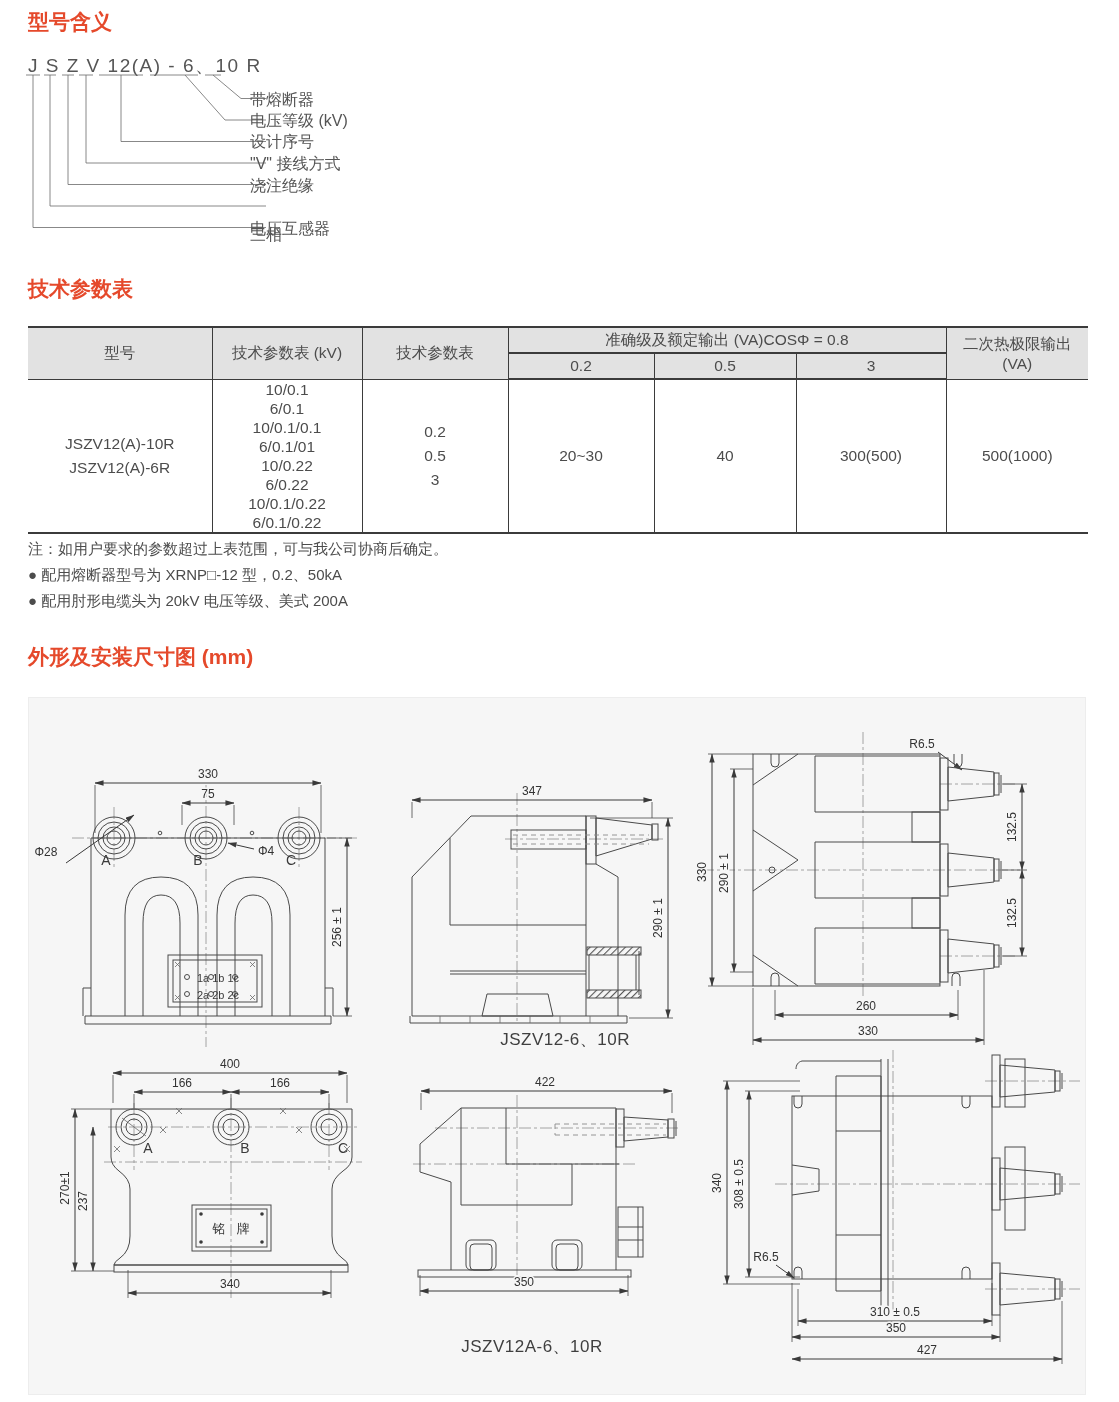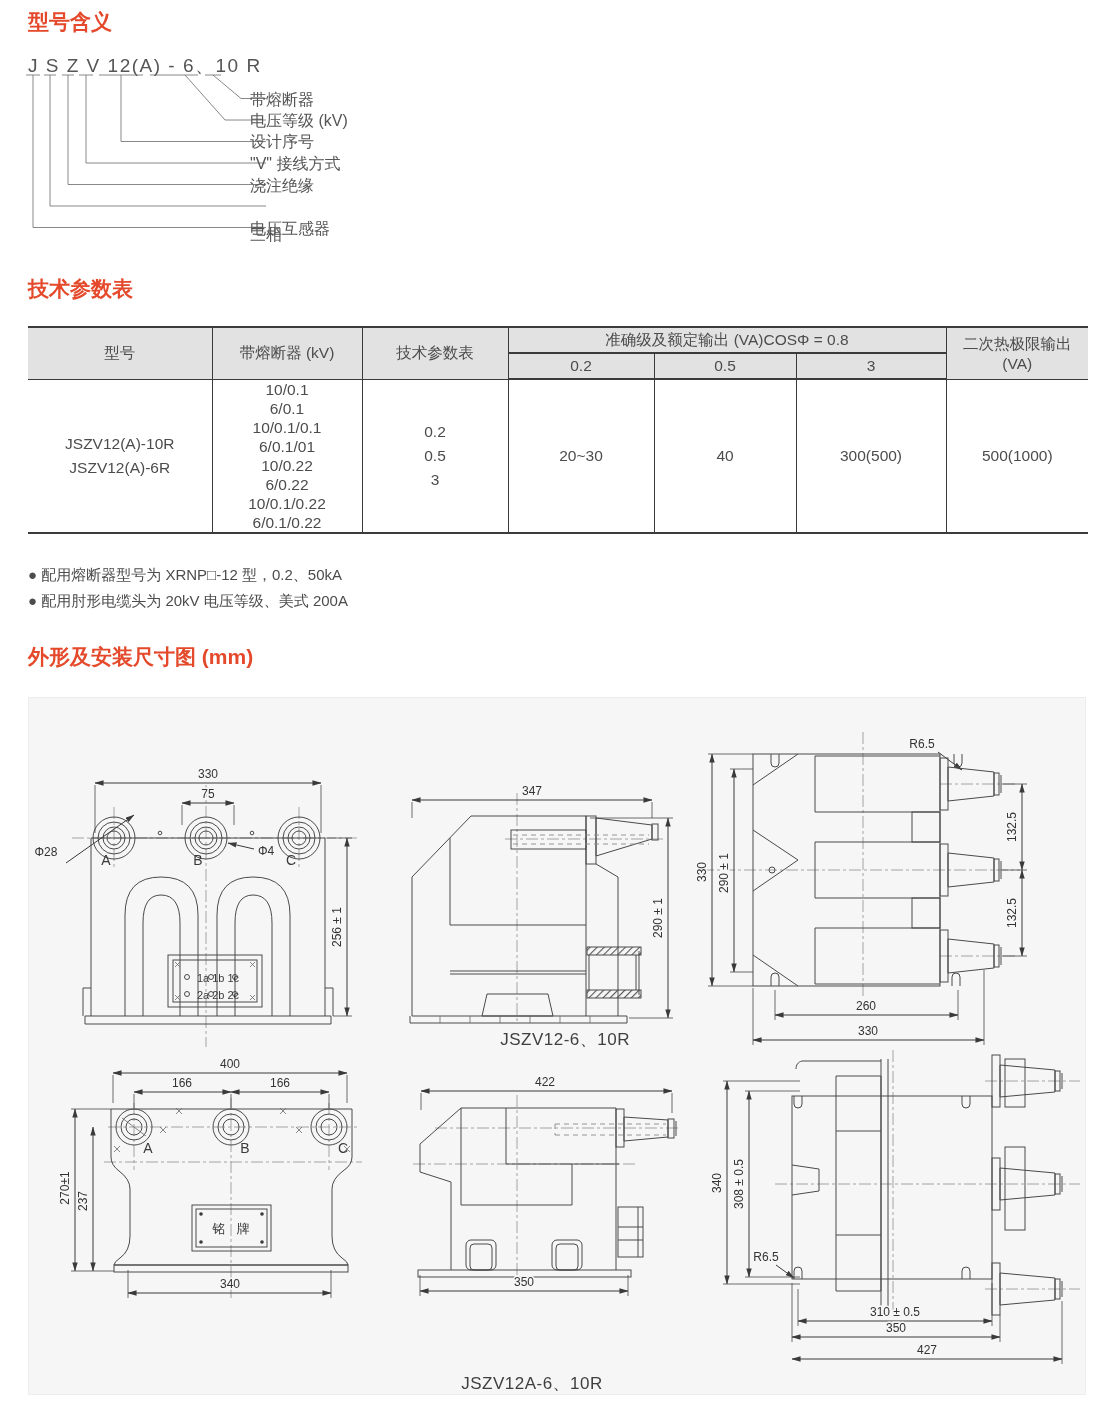--- a/index.html
+++ b/index.html
@@ -73,21 +73,21 @@
           <col style="width:150px">
           <col style="width:146px">
         <col style="width:146px">
           <col style="width:142px">
           <col style="width:150px">
           <col style="width:142px">
       </colgroup>
       <thead>
         <tr>
           <th rowspan="2">型号</th>
-          <th rowspan="2">带熔断器 (kV)</th>
+          <th rowspan="2">技术参数表 (kV)</th>
           <th rowspan="2">技术参数表</th>
           <th colspan="3" class="group-th">准确级及额定输出 (VA)COSΦ = 0.8</th>
           <th rowspan="2">
             <div>二次热极限输出</div>
             <div>(VA)</div>
           </th>
         </tr>
         <tr>
           <th>0.2</th>
           <th>0.5</th>
@@ -117,20 +117,21 @@
             </td>
           <td class="body-cell">20~30</td>
           <td class="body-cell">40</td>
           <td class="body-cell">300(500)</td>
           <td class="body-cell">500(1000)</td>
         </tr>
       </tbody>
     </table>
   </div>
 
+  <div class="note-line" style="top:540px;">注：如用户要求的参数超过上表范围，可与我公司协商后确定。</div>
   <div class="note-line" style="top:566px;">● 配用熔断器型号为 XRNP□-12 型，0.2、50kA</div>
   <div class="note-line" style="top:592px;">● 配用肘形电缆头为 20kV 电压等级、美式 200A</div>
 
   <h2 class="sec-title" style="top:643px;text-align:center;">外形及安装尺寸图 (mm)</h2>
 
   <div class="draw-box"></div>
 
   <svg width="0" height="0" style="left:0;top:0;">
     <defs>
       <marker id="ar" viewBox="0 0 10 6" refX="9.5" refY="3" markerWidth="9" markerHeight="5.5" orient="auto-start-reverse">
@@ -352,21 +353,21 @@
     <rect class="ln" x="61" y="175" width="30" height="30" rx="5"></rect>
     <rect class="ln" x="65" y="179" width="22" height="26" rx="4"></rect>
     <rect class="ln" x="147" y="175" width="30" height="30" rx="5"></rect>
     <rect class="ln" x="151" y="179" width="22" height="26" rx="4"></rect>
 
     <rect class="ln" x="13" y="205" width="213" height="7"></rect>
     <line class="diml" x1="15" y1="226" x2="223" y2="226"></line>
     <path class="ext" d="M15,210 V231 M223,210 V231"></path>
     <text class="dim" x="119" y="221">350</text>
   </svg>
-  <div class="draw-label" style="left:432px;top:1335px;width:200px;text-align:center;margin-top:37px;">JSZV12A-6、10R</div>
+  <div class="draw-label" style="left:432px;top:1335px;width:200px;text-align:center;">JSZV12A-6、10R</div>
 
   <svg style="left:700px;top:1045px;" width="419" height="335" viewBox="0 0 419 335">
     <path class="cl" d="M75,139 H380 M285,36 H380 M285,244 H380 M193,5 V269"></path>
 
     <line class="diml" x1="27" y1="36" x2="27" y2="239"></line>
     <path class="ext" d="M23,36 H100 M23,239 H100"></path>
     <text class="dim" x="21" y="138" transform="rotate(-90 21,138)">340</text>
     <line class="diml" x1="49" y1="46" x2="49" y2="232"></line>
     <path class="ext" d="M45,46 H100 M45,232 H100"></path>
     <text class="dim" x="43" y="139" transform="rotate(-90 43,139)">308 ± 0.5</text>

